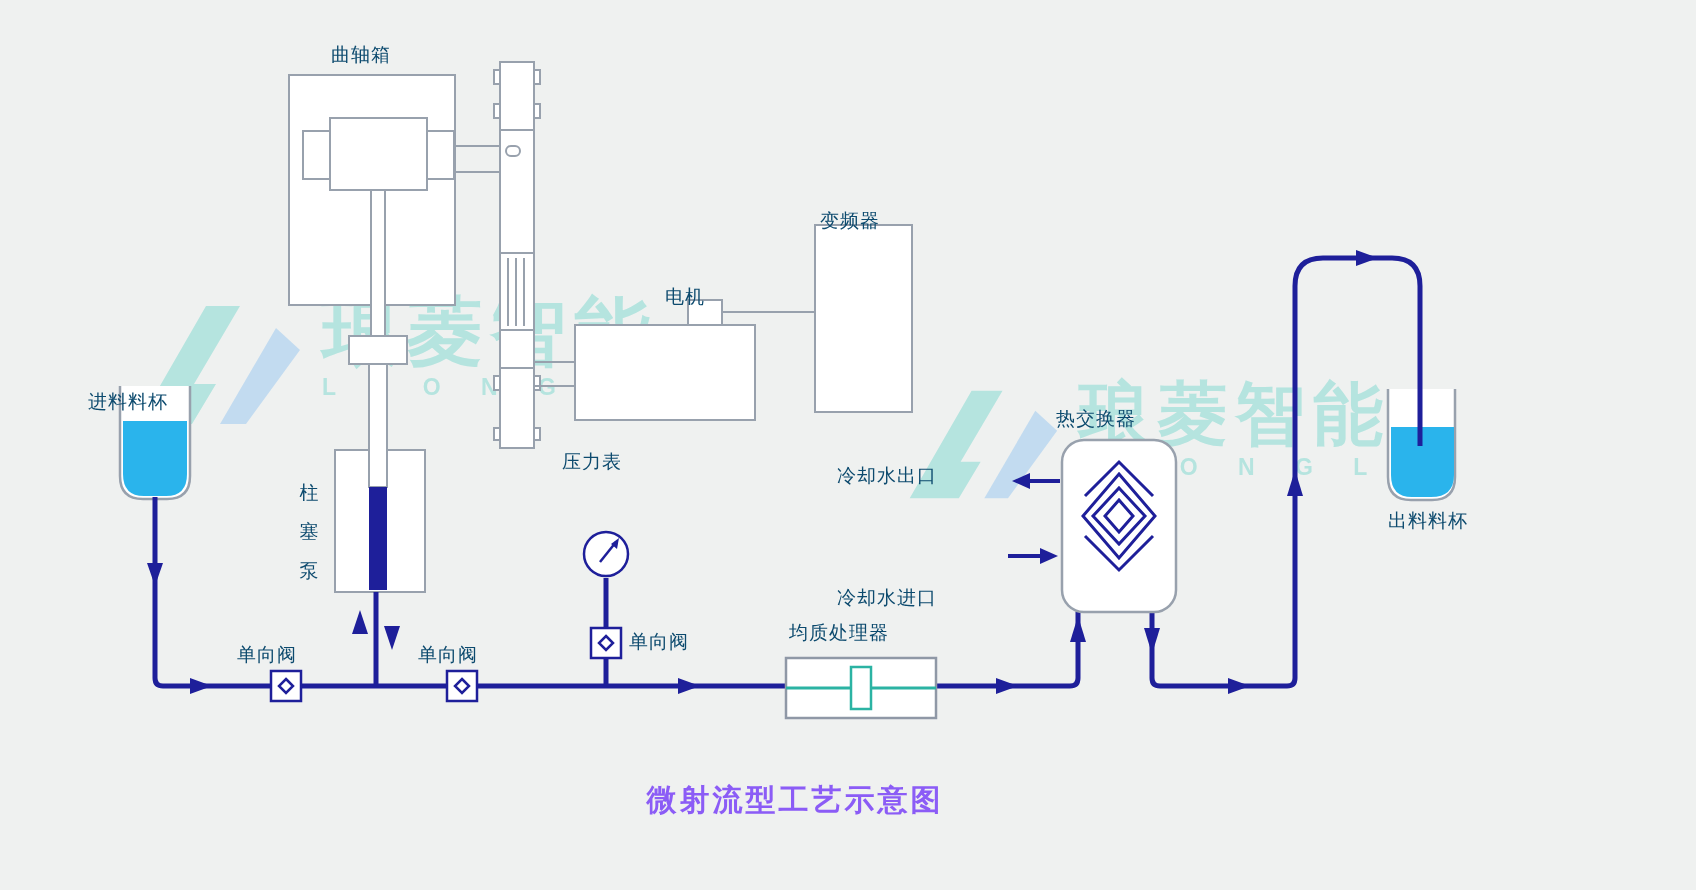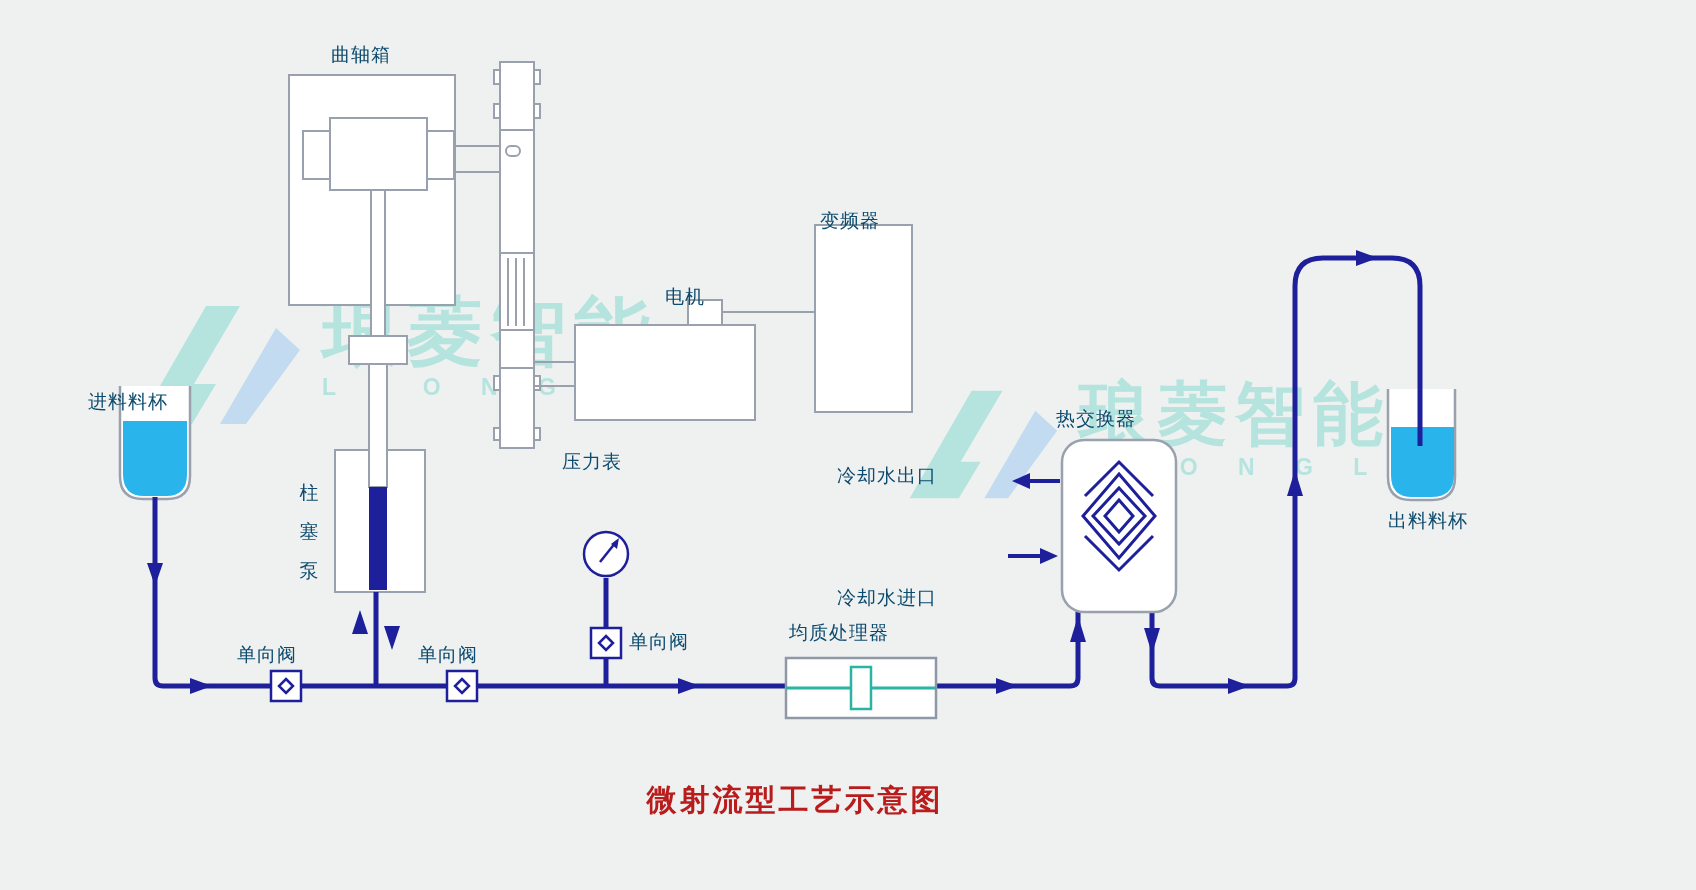--- a/index.html
+++ b/index.html
@@ -28,21 +28,21 @@
     letter-spacing:0;
   }
   .title{
     position:absolute;
     left:0;top:780px;
     width:1590px;
     text-align:center;
     font-size:30px;
     font-weight:600;
     letter-spacing:3px;
-    color:#b91c1c;
+    color:#8b5cf6;
   }
   .wm{
     position:absolute;
     display:flex;
     align-items:flex-start;
     opacity:0.6;
     pointer-events:none;
   }
   .wm .wm-text{display:flex;flex-direction:column;margin-left:14px;}
   .wm .wm-cn{

